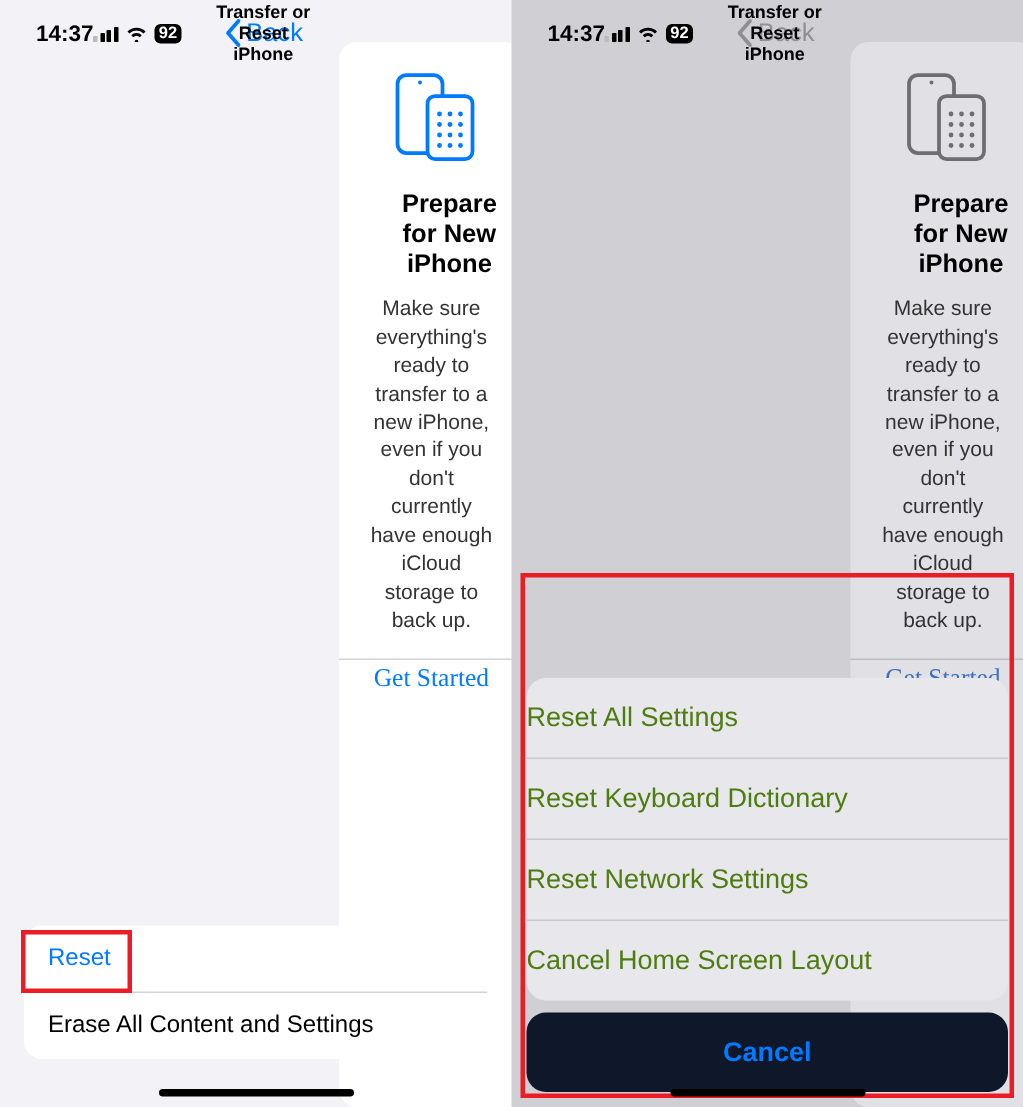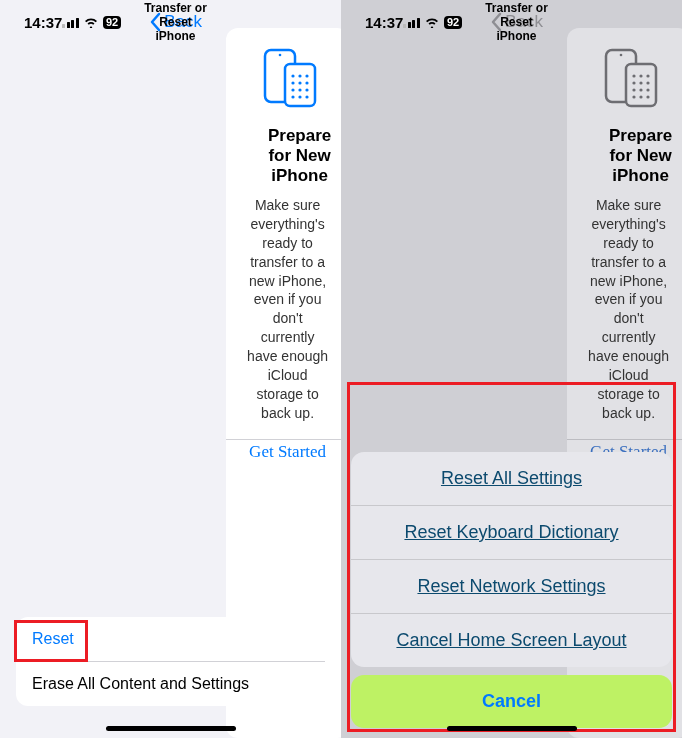--- a/index.html
+++ b/index.html
@@ -148,30 +148,29 @@
       flex-direction: column;
       gap: 8px;
     }
     .action-group {
       background: #e7e7ec;
       border-radius: 13px;
       overflow: hidden;
     }
     .action-item {
       padding: 16px 0;
-      text-align: center;
+      text-align: left;
       font-size: 18px;
-      color: #0c4a6e;
+      color: #4d7c0f;
       border-bottom: 0.5px solid #c8c8cc;
       cursor: pointer;
-      text-decoration: underline;
     }
     .action-item:last-child { border-bottom: none; }
     .action-cancel {
-      background: #bef264;
+      background: #0f172a;
       border-radius: 13px;
       padding: 16px 0;
       text-align: center;
       font-size: 18px;
       font-weight: 600;
       color: #007aff;
       cursor: pointer;
     }
 
     

